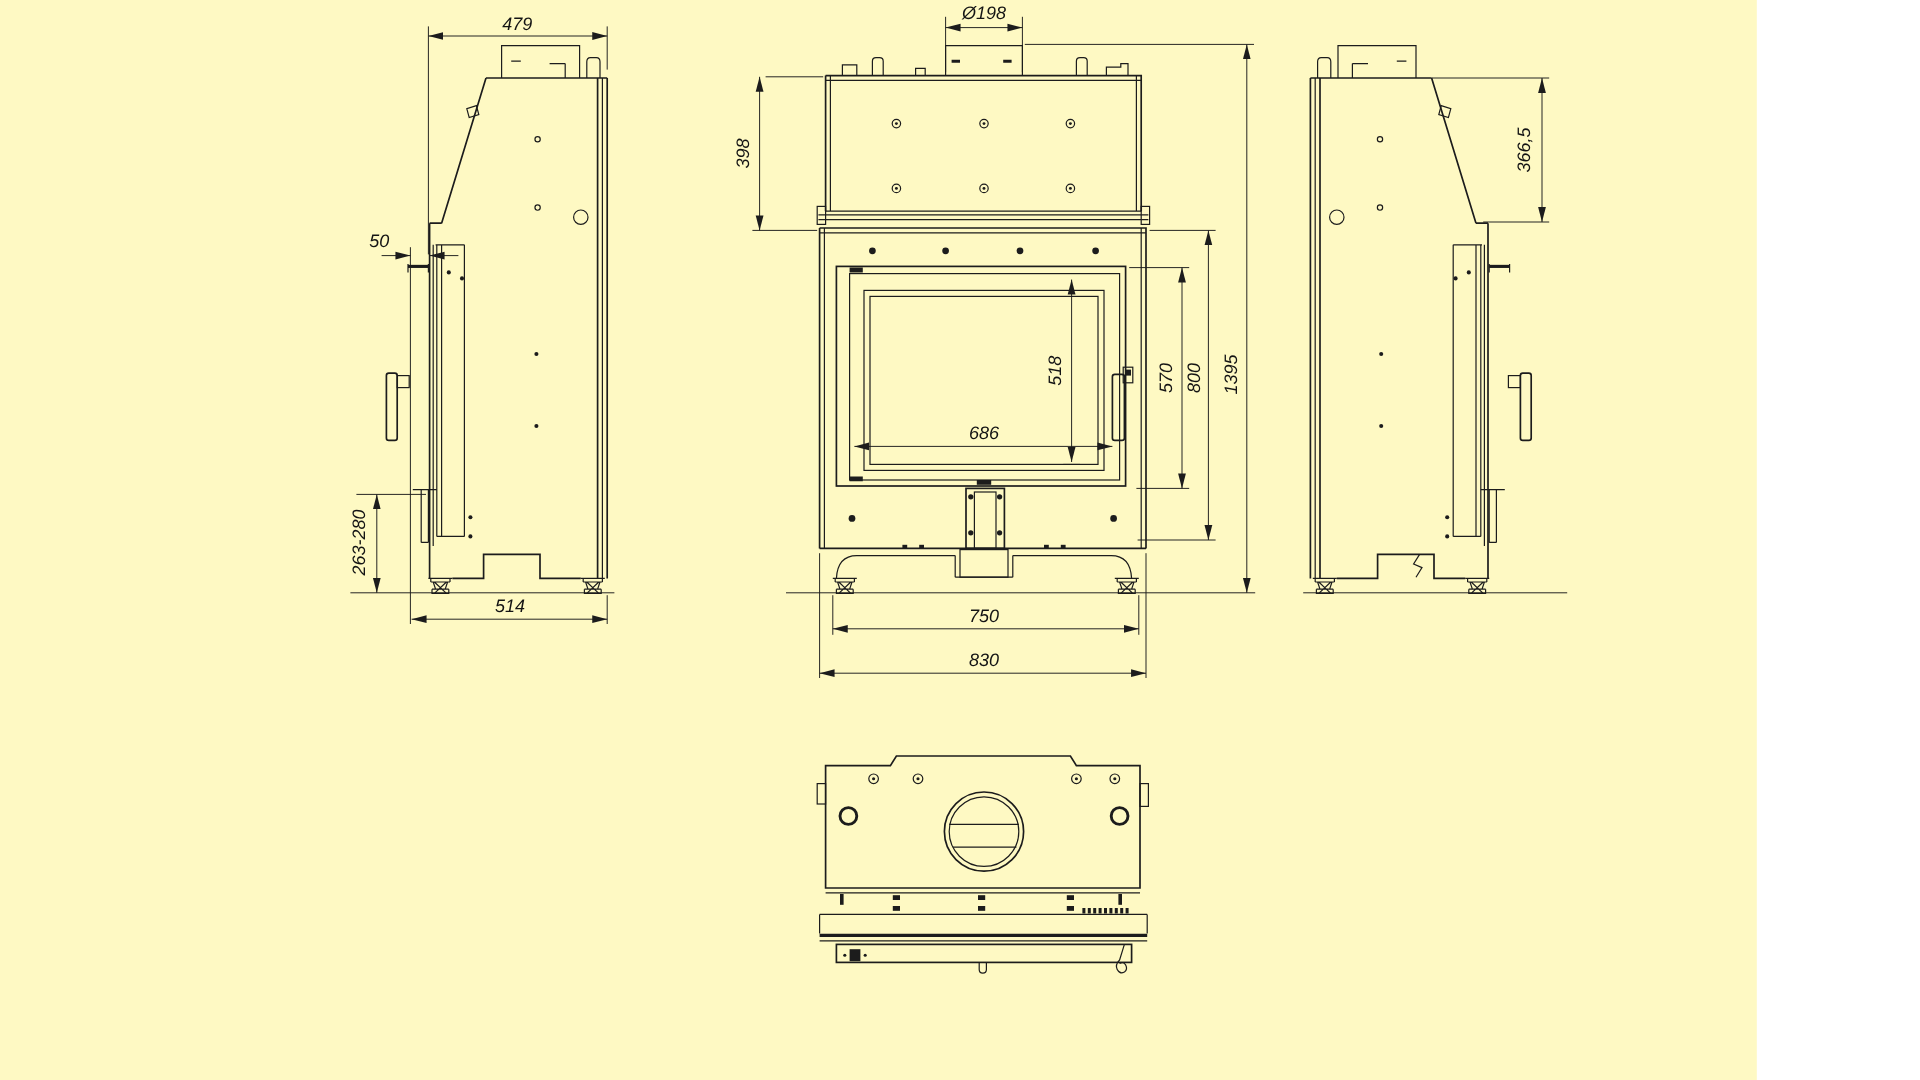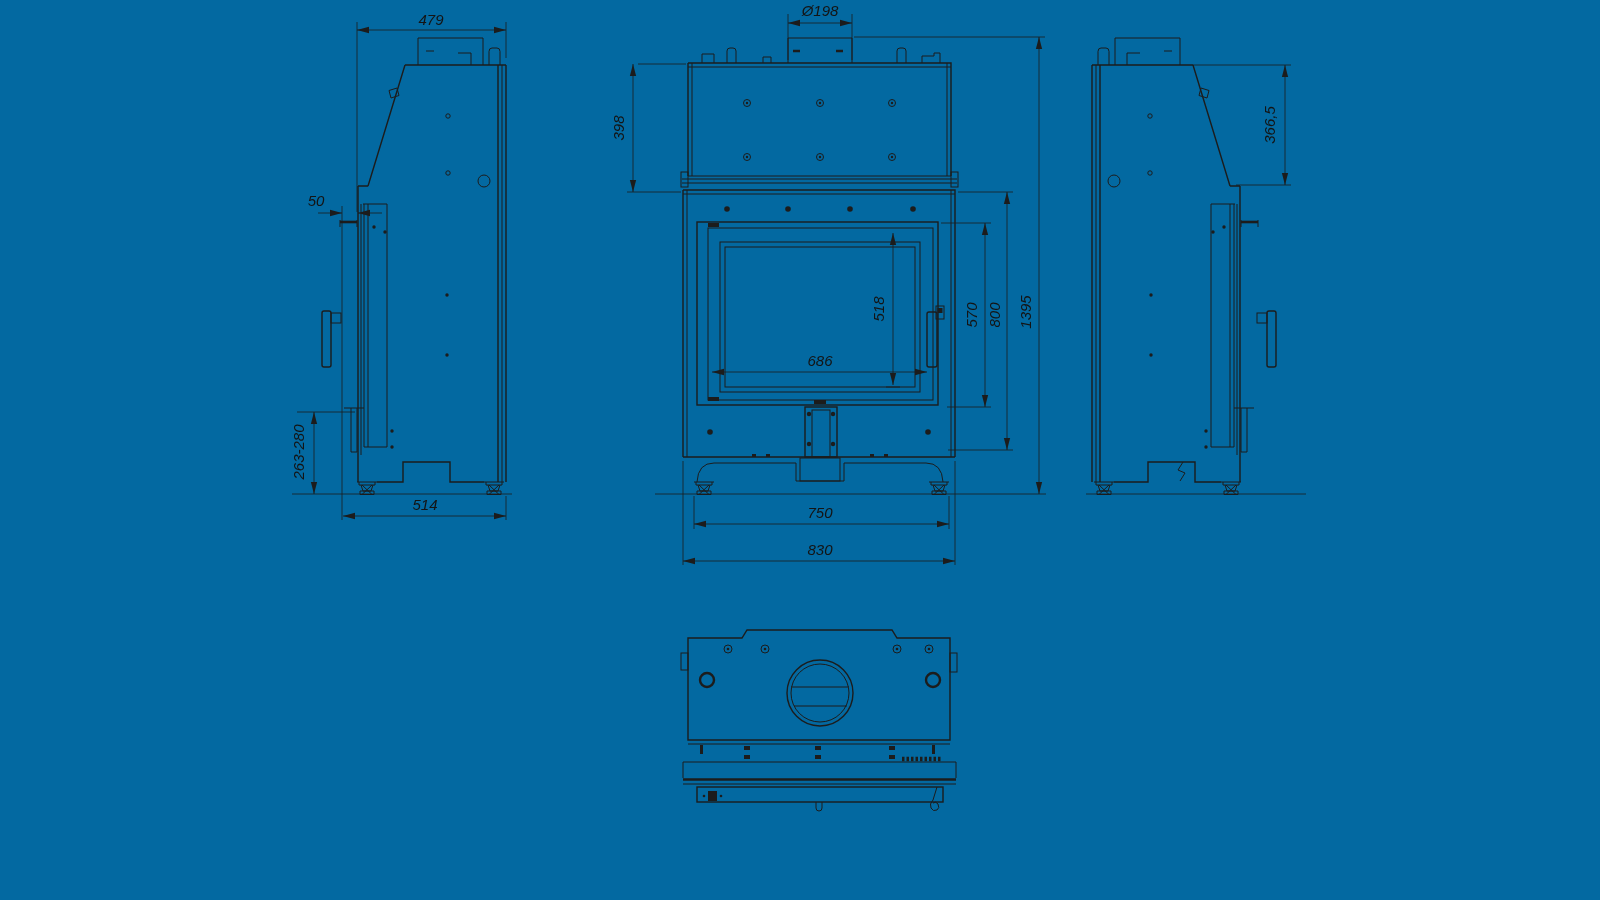--- a/index.html
+++ b/index.html
@@ -1,16 +1,16 @@
 <!DOCTYPE html>
 <html><head>
 <meta charset="utf-8">
 <style>
   html,body{margin:0;padding:0;background:#ffffff;}
-  .sheet{width:1600px;height:900px;background:#0369a1;position:relative;overflow:hidden;
+  .sheet{width:1464px;height:900px;background:#fef9c3;position:relative;overflow:hidden;
          font-family:"Liberation Sans",sans-serif;}
   svg{display:block;}
   .o{fill:none;stroke:#1c1c1c;stroke-width:1.4px;}   
   .m{fill:none;stroke:#1c1c1c;stroke-width:1px;}     
   .t{fill:none;stroke:#1c1c1c;stroke-width:.8px;}    
   .th{fill:none;stroke:#1c1c1c;stroke-width:2.6px;}  
   .w2{fill:none;stroke:#1c1c1c;stroke-width:2.4px;}
   .f{fill:#1c1c1c;stroke:none;}
   .hatch{fill:none;stroke:#1c1c1c;stroke-width:4.5px;stroke-dasharray:2.5 2;}
   text.dim{font-family:"Liberation Sans",sans-serif;font-style:italic;font-size:15px;

